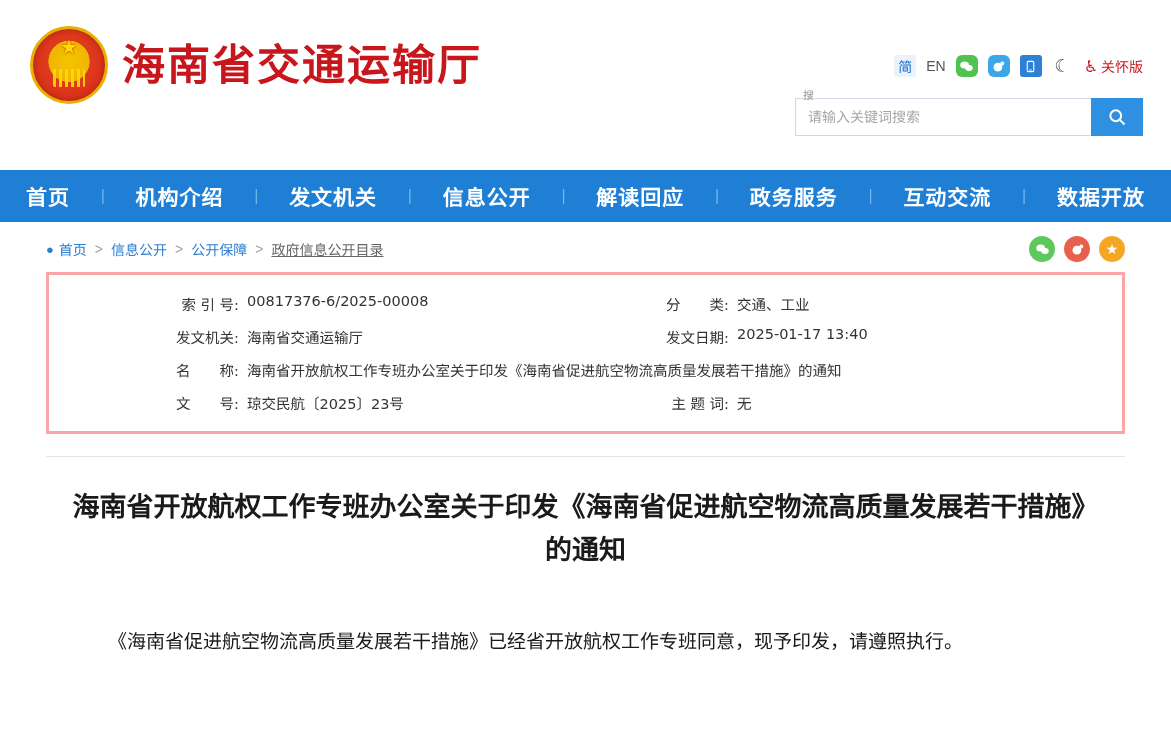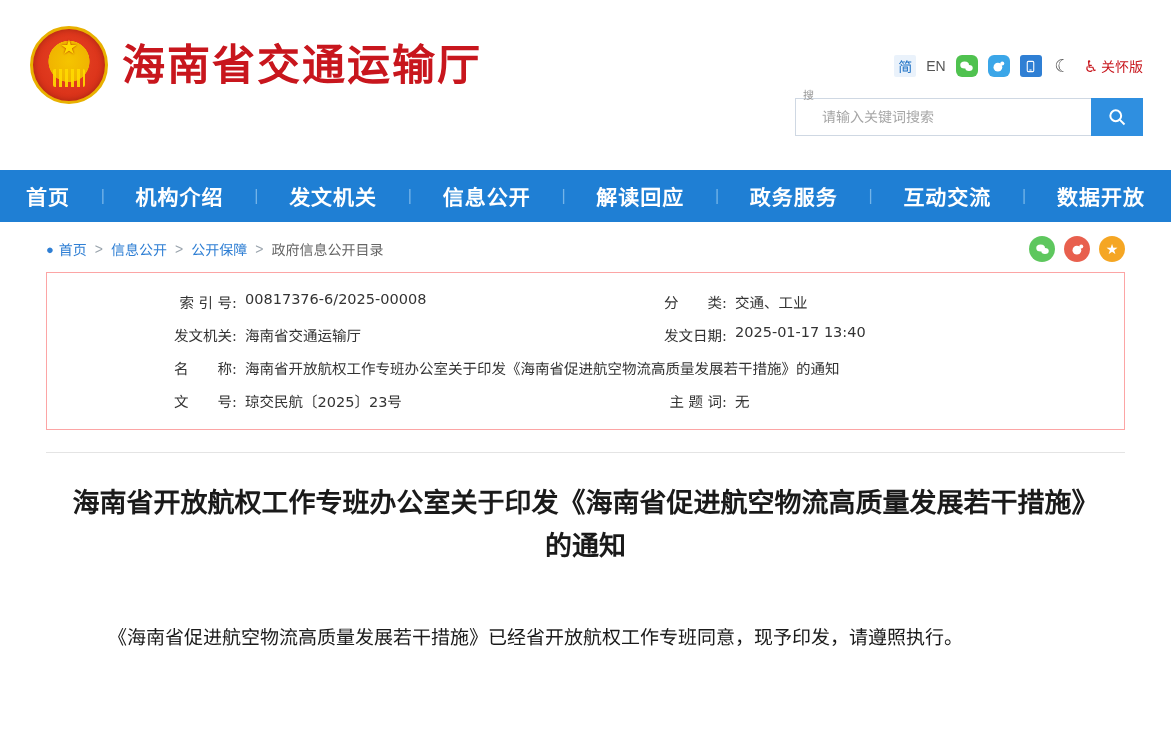--- a/index.html
+++ b/index.html
@@ -92,21 +92,21 @@
     position: absolute; right: 28px; top: 98px;
     display: flex; align-items: center;
   }
   .search-label {
     position:absolute; left:8px; top:-12px;
     font-size: 11px; color:#999;
   }
   .search-input {
     width: 296px; height: 38px;
     border: 1px solid #cfd8e3; border-right: none;
-    padding: 0 26px; font-size: 14px; color:#333;
+    padding: 0 12px; font-size: 14px; color:#333;
     outline: none; background:#fff;
     font-family: "Liberation Sans", sans-serif;
   }
   .search-input::placeholder { color:#a6a6a6; }
   .search-btn {
     width: 52px; height: 38px; border: none;
     background: #2f8fe0; color: #fff; cursor: pointer;
     display:flex; align-items:center; justify-content:center;
   }
   .search-btn svg { width:20px; height:20px; }
@@ -130,35 +130,35 @@
   }
   .crumb-row {
     display:flex; align-items:center; justify-content:space-between;
     padding: 14px 24px 10px 24px;
   }
   .crumb {
     font-size: 14px; color:#2f7fd4; display:flex; align-items:center; gap:5px;
   }
   .crumb .pin { color:#2f7fd4; font-size: 13px; }
   .crumb .sepc { color:#9aa4ad; margin:0 3px; }
-  .crumb .crumb-last { color:#666; }
+  .crumb .crumb-last { color:#666;text-decoration:underline; }
   .share-icons { display:flex; align-items:center; gap:9px; }
   .sh {
     width: 26px; height: 26px; border-radius: 50%;
     display:flex; align-items:center; justify-content:center;
     color:#fff; font-size: 14px;
   }
   .sh-wechat { background:#5ec75e; }
   .sh-weibo  { background:#e8604e; }
   .sh-fav    { background:#f5a623; }
 
   
   .meta {
     margin: 0 24px;
-    border: 1px solid #fca5a5;
+    border: 3px solid #fca5a5;
     background:#fff;
     padding: 12px 14px 12px 0;
   }
   .meta table { width: 100%; border-collapse: collapse; }
   .meta td {
     font-size: 14.5px; color: #333; padding: 6px 0;
     vertical-align: top;
     font-family: "DejaVu Sans", "Liberation Sans", sans-serif;
   }
   .lab { color:#333; text-align: right; white-space: nowrap; }

